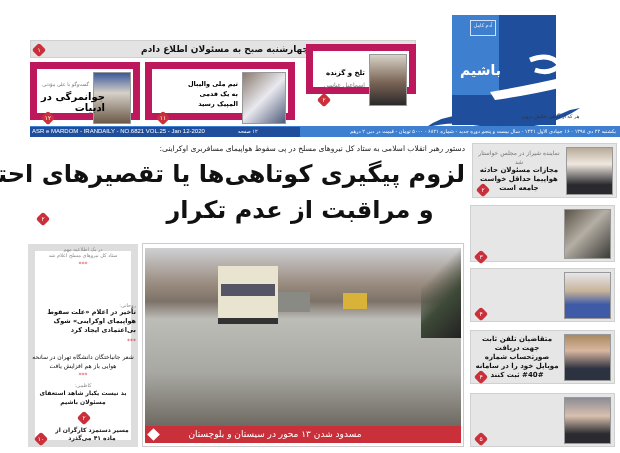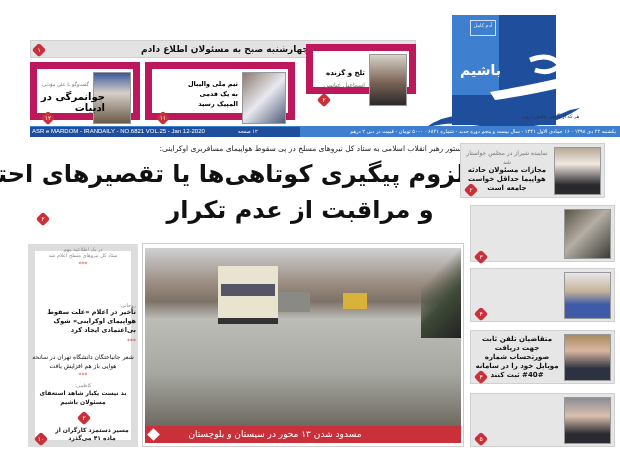--- a/index.html
+++ b/index.html
@@ -107,21 +107,21 @@
 <div class="badge" style="left:79px;top:413px">
     <span>۲</span>
   </div>
 <div class="abs" style="left:48px;top:426px;width:88px;text-align:center;direction:rtl">
   <div style="font-size:6px;line-height:8px;font-weight:bold;color:#111">مسیر دستمزد کارگران از ماده ۴۱ می‌گذرد</div>
 </div>
 <div class="badge" style="left:36px;top:434px">
     <span>۱۰</span>
   </div>
 
-<div class="card" style="left:460px;top:143px;width:145px;height:55px">
+<div class="card" style="left:472px;top:143px;width:145px;height:55px">
   <div class="photo" style="right:3px;top:3px;width:47px;height:48px;background:linear-gradient(#b8aa98,#f0e8e0 35%,#2a2a2e 80%)"></div>
   <div class="txt" style="right:54px;top:4px;width:86px"><span class="kick">نماینده شیراز در مجلس خواستار شد</span><span>مجازات مسئولان حادثه هواپیما حداقل خواست جامعه است</span></div>
   <div class="badge" style="left:5px;top:41px">
       <span>۲</span>
     </div>
 </div>
 <div class="card" style="left:470px;top:205px;width:145px;height:57px">
   <div class="photo" style="right:3px;top:3px;width:47px;height:50px;background:linear-gradient(135deg,#5a5448,#b4aea4 45%,#3a3a36)"></div>
   <div class="badge" style="left:5px;top:46px">
       <span>۳</span>

